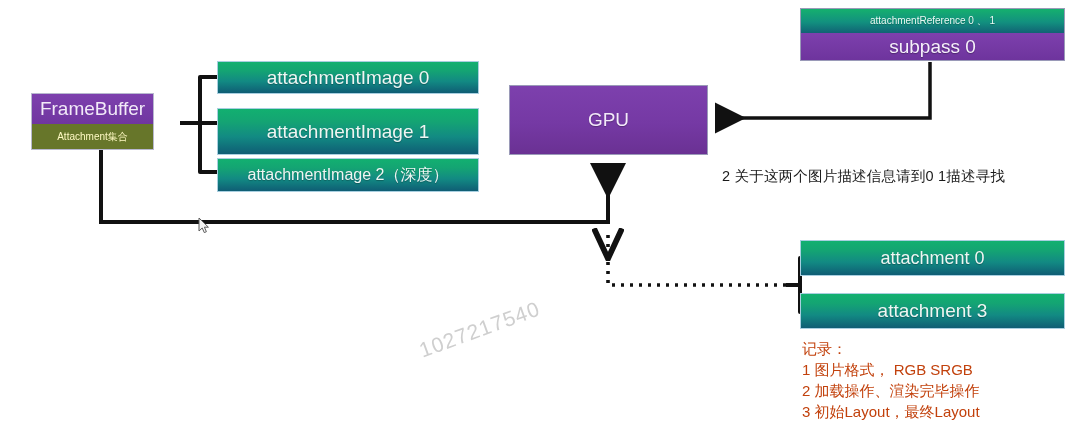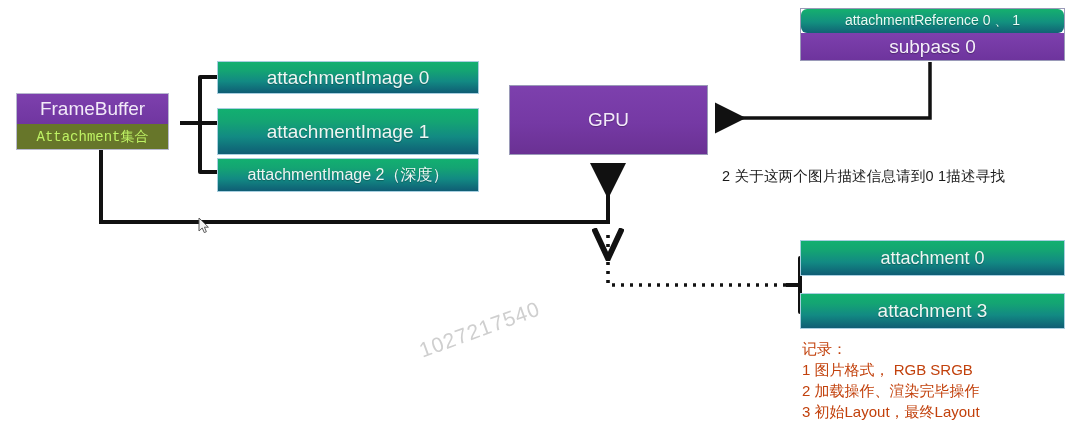--- a/index.html
+++ b/index.html
@@ -57,41 +57,39 @@
     justify-content: center;
     color: #f2eaf8;
     font-size: 19px;
   }
   .fb-bottom {
     flex: 1 1 auto;
     background: #67762a;
     display: flex;
     align-items: center;
     justify-content: center;
-    color: #bef264;
-    font-size: 14px;
-    font-family: Liberation Mono, monospace;
+    color: #fef9c3;
+    font-size: 10px;
   }
   .subpass {
     position: absolute;
     box-sizing: border-box;
     border: 1px solid #9a9ab8;
     display: flex;
     flex-direction: column;
   }
   .sp-top {
     flex: 0 0 24px;
     background: linear-gradient(to bottom, #15b06e 0%, #12907f 55%, #116274 100%);
     display: flex;
     align-items: center;
     justify-content: center;
     color: #eafaf4;
-    font-size: 14px;
+    font-size: 10px;
     text-shadow: 0 1px 1px rgba(0,0,0,0.25);
-    border-radius: 6px;
   }
   .sp-bottom {
     flex: 1 1 auto;
     background: linear-gradient(to bottom, #7d40ad 0%, #6e349d 100%);
     display: flex;
     align-items: center;
     justify-content: center;
     color: #f6f0fb;
     font-size: 19px;
     text-shadow: 0 1px 1px rgba(0,0,0,0.3);
@@ -164,21 +162,21 @@
       <path d="M 800 258 L 800 312" stroke="#111111" stroke-width="4" fill="none" stroke-linecap="round"></path>
       <path d="M 800 258 L 812 258" stroke="#111111" stroke-width="4" fill="none"></path>
       <path d="M 800 312 L 812 312" stroke="#111111" stroke-width="4" fill="none"></path>
     </g>
 
     <g>
       <path d="M 786 285 L 608 285 L 608 232" stroke="#111111" stroke-width="3.6" fill="none" stroke-dasharray="3 6" stroke-linecap="butt" marker-end="url(#arrowUd)"></path>
     </g>
   </svg>
 
-  <div class="framebuffer" style="left:16px; top:93px; width:153px; height:57px;">
+  <div class="framebuffer" style="left:31px; top:93px; width:123px; height:57px;">
     <div class="fb-top">FrameBuffer</div>
     <div class="fb-bottom">Attachment集合</div>
   </div>
 
   <div class="node grad-green" style="left:217px; top:61px; width:262px; height:33px; font-size:19px;">
     <span>attachmentImage 0</span>
   </div>
 
   <div class="node grad-green" style="left:217px; top:108px; width:262px; height:47px; font-size:19px;">
     <span>attachmentImage 1</span>

